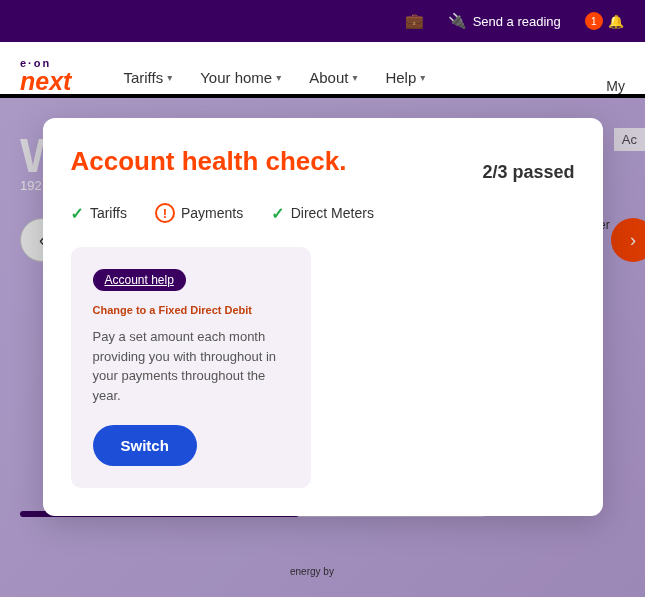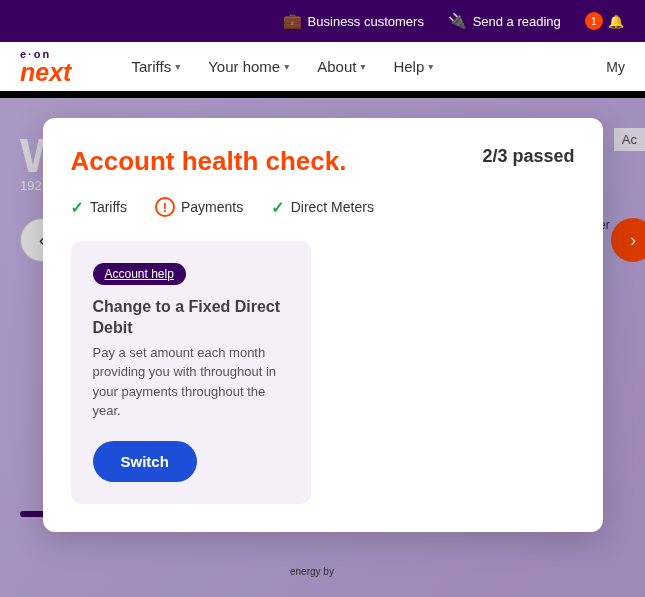--- a/index.html
+++ b/index.html
@@ -38,24 +38,24 @@
       align-items: center;
       justify-content: center;
       position: relative;
     }
 
     
     .nav-bar {
       background: white;
       height: 56px;
       display: flex;
-      align-items: center;
+      align-items: flex-end;
       padding: 0 20px;
-      gap: 8px;
-      border-bottom: 7px solid #000000;
+      gap: 0;
+      border-bottom: 4px solid #000000;
     }
     .logo {
       margin-right: 40px;
       display: flex;
       flex-direction: column;
       line-height: 1;
     }
     .logo-eon {
       font-size: 11px;
       color: #3a0060;
@@ -232,21 +232,21 @@
       font-weight: bold;
       color: #ff4500;
       flex: 1;
     }
     .modal-score {
       font-size: 18px;
       font-weight: bold;
       color: #333;
       white-space: nowrap;
       margin-left: 16px;
-      margin-top: 0;
+      margin-top: 16px;
     }
 
     
     .check-items {
       display: flex;
       gap: 28px;
       margin-bottom: 24px;
       align-items: center;
     }
     .check-item {
@@ -287,24 +287,24 @@
       color: white;
       font-size: 12px;
       padding: 4px 12px;
       border-radius: 20px;
       display: inline-block;
       margin-bottom: 12px;
       font-weight: 500;
       text-decoration: underline;
     }
     .card-title {
-      font-size: 16px;
-      font-weight: bold;
-      color: #404040;
-      margin-bottom: 4px;
+      font-size: 11px;
+      font-weight: bold;
+      color: #c2410c;
+      margin-bottom: 10px;
       line-height: 1.3;
     }
     .card-desc {
       font-size: 13px;
       color: #555;
       line-height: 1.5;
       margin-bottom: 20px;
     }
     .switch-btn {
       background: #1d4ed8;
@@ -317,21 +317,20 @@
       cursor: pointer;
       display: block;
     }
   </style>
 </head>
 <body>
 
 <div class="top-bar">
   <a class="top-bar-item">
     <span class="top-bar-icon">💼</span>
-    <span>Business customers</span>
   </a>
   <a class="top-bar-item">
     <span class="top-bar-icon">🔌</span>
     <span>Send a reading</span>
   </a>
   <div class="top-bar-item">
     <div class="notification-badge">
       <span>1</span>
     </div>
     <span>🔔</span>

